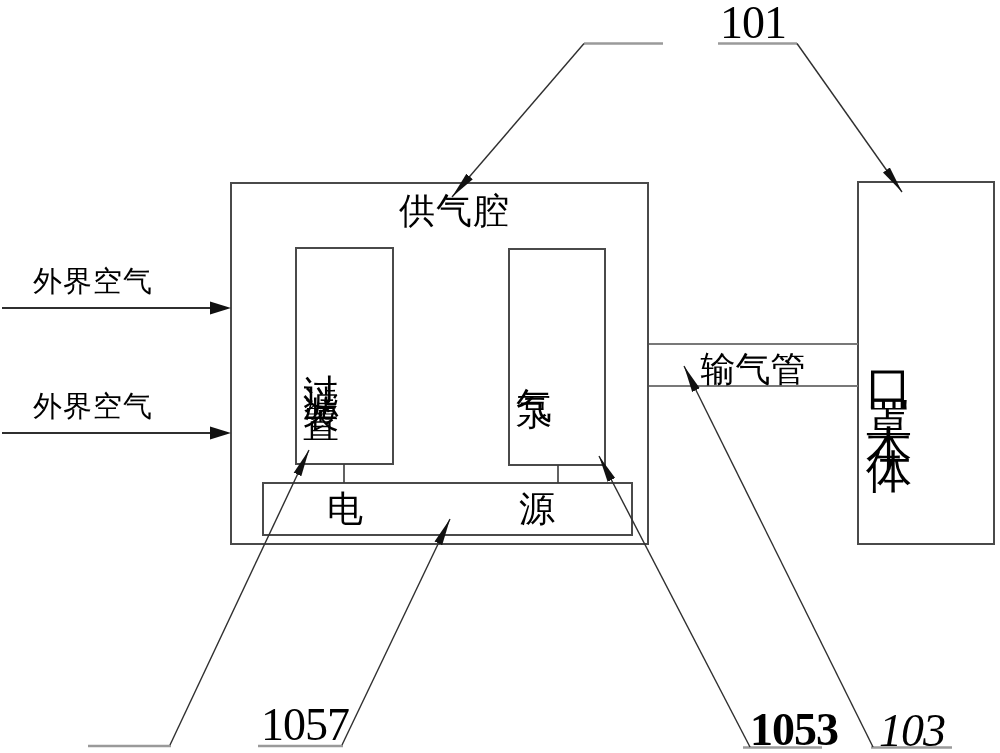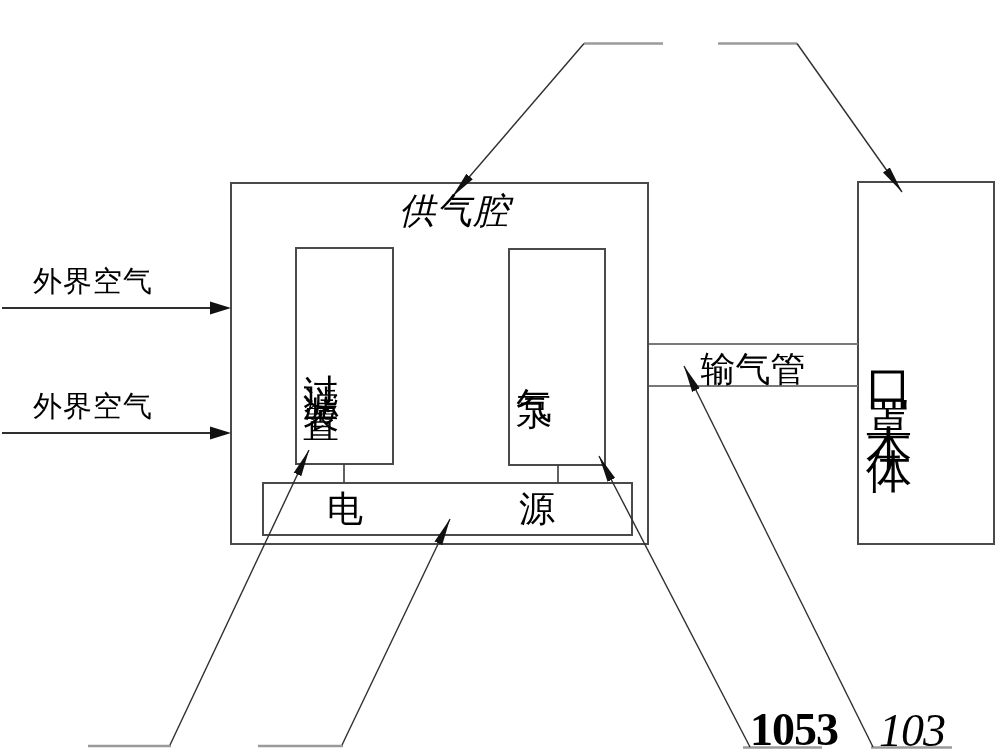--- a/index.html
+++ b/index.html
@@ -42,21 +42,21 @@
   
   #power-label{
     position:absolute;left:263px;top:483px;width:369px;height:52px;
     display:flex;flex-direction:row;align-items:center;
     justify-content:space-between;
     box-sizing:border-box;
     padding-left:64px;padding-right:77px;
     font-size:36px;
   }
   
-  #chamber-label{left:399px;top:187px;font-size:36px;letter-spacing:1px;font-style:italic;}
+  #chamber-label{left:399px;top:187px;font-size:36px;letter-spacing:1px;}
   
   #tube-label{left:648px;top:346px;width:210px;text-align:center;font-size:35px;}
   
   #air-top{left:33px;top:262px;}
   #air-bottom{left:33px;top:387px;}
   
   #ref-105{left:592px;top:4px;}
   #ref-101{left:720px;top:0px;}
   #ref-1051{left:91px;top:702px;}
   #ref-1057{left:261px;top:702px;}
@@ -124,16 +124,18 @@
   <div id="power-label">
     <span>电</span>
     <span>源</span>
   </div>
 
   <div class="lbl" id="tube-label">输气管</div>
 
   <div class="lbl cjk" id="air-top">外界空气</div>
   <div class="lbl cjk" id="air-bottom">外界空气</div>
 
+  <div class="lbl refnum" id="ref-101">101</div>
+  <div class="lbl refnum" id="ref-1057">1057</div>
   <div class="lbl refnum" id="ref-1053">1053</div>
   <div class="lbl refnum" id="ref-103">103</div>
 
 </div>
 
 </body></html>

